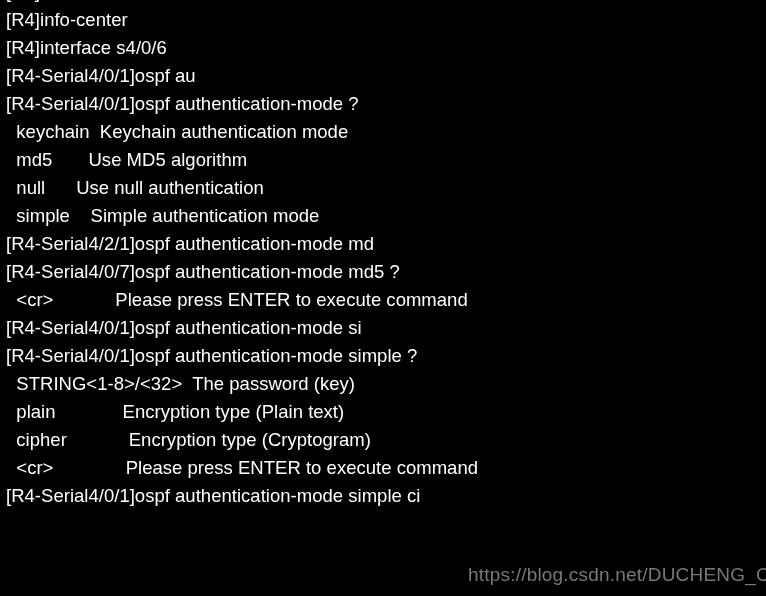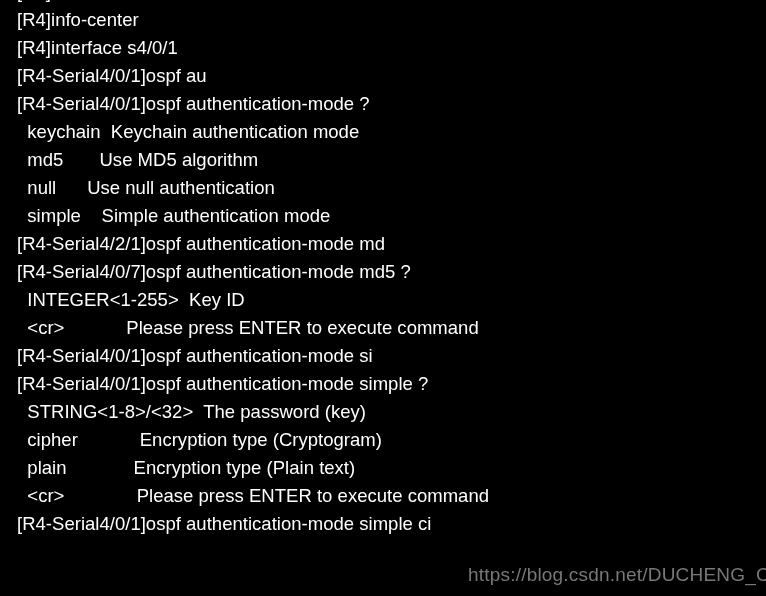--- a/index.html
+++ b/index.html
@@ -23,21 +23,21 @@
     position: absolute;
     left: 0;
     top: -22px;
     width: 766px;
     padding: 0;
   }
   .line {
     white-space: pre;
     height: 28px;
     line-height: 28px;
-    padding-left: 17px;
+    padding-left: 6px;
     color: #ffffff;
     letter-spacing: 0.02px;
   }
   .line.clipped {
     color: #ffffff;
   }
   .watermark {
     position: absolute;
     left: 468px;
     top: 563px;
@@ -50,33 +50,32 @@
     letter-spacing: 0.2px;
   }
 </style>
 </head>
 <body>
 
 <div id="terminal">
   <div class="screen">
     <div class="line clipped">[R4]info-center</div>
     <div class="line">[R4]info-center</div>
-    <div class="line">[R4]interface s4/0/1</div>
+    <div class="line">[R4]interface s4/0/6</div>
     <div class="line">[R4-Serial4/0/1]ospf au</div>
     <div class="line">[R4-Serial4/0/1]ospf authentication-mode ?</div>
     <div class="line">  keychain  Keychain authentication mode</div>
     <div class="line">  md5       Use MD5 algorithm</div>
     <div class="line">  null      Use null authentication</div>
     <div class="line">  simple    Simple authentication mode</div>
     <div class="line">[R4-Serial4/2/1]ospf authentication-mode md</div>
     <div class="line">[R4-Serial4/0/7]ospf authentication-mode md5 ?</div>
-    <div class="line">  INTEGER&lt;1-255&gt;  Key ID</div>
     <div class="line">  &lt;cr&gt;            Please press ENTER to execute command</div>
     <div class="line">[R4-Serial4/0/1]ospf authentication-mode si</div>
     <div class="line">[R4-Serial4/0/1]ospf authentication-mode simple ?</div>
     <div class="line">  STRING&lt;1-8&gt;/&lt;32&gt;  The password (key)</div>
+    <div class="line">  plain             Encryption type (Plain text)</div>
     <div class="line">  cipher            Encryption type (Cryptogram)</div>
-    <div class="line">  plain             Encryption type (Plain text)</div>
     <div class="line">  &lt;cr&gt;              Please press ENTER to execute command</div>
     <div class="line">[R4-Serial4/0/1]ospf authentication-mode simple ci</div>
   </div>
   <div class="watermark">https://blog.csdn.net/DUCHENG_CHENG</div>
 </div>
 
 </body></html>

